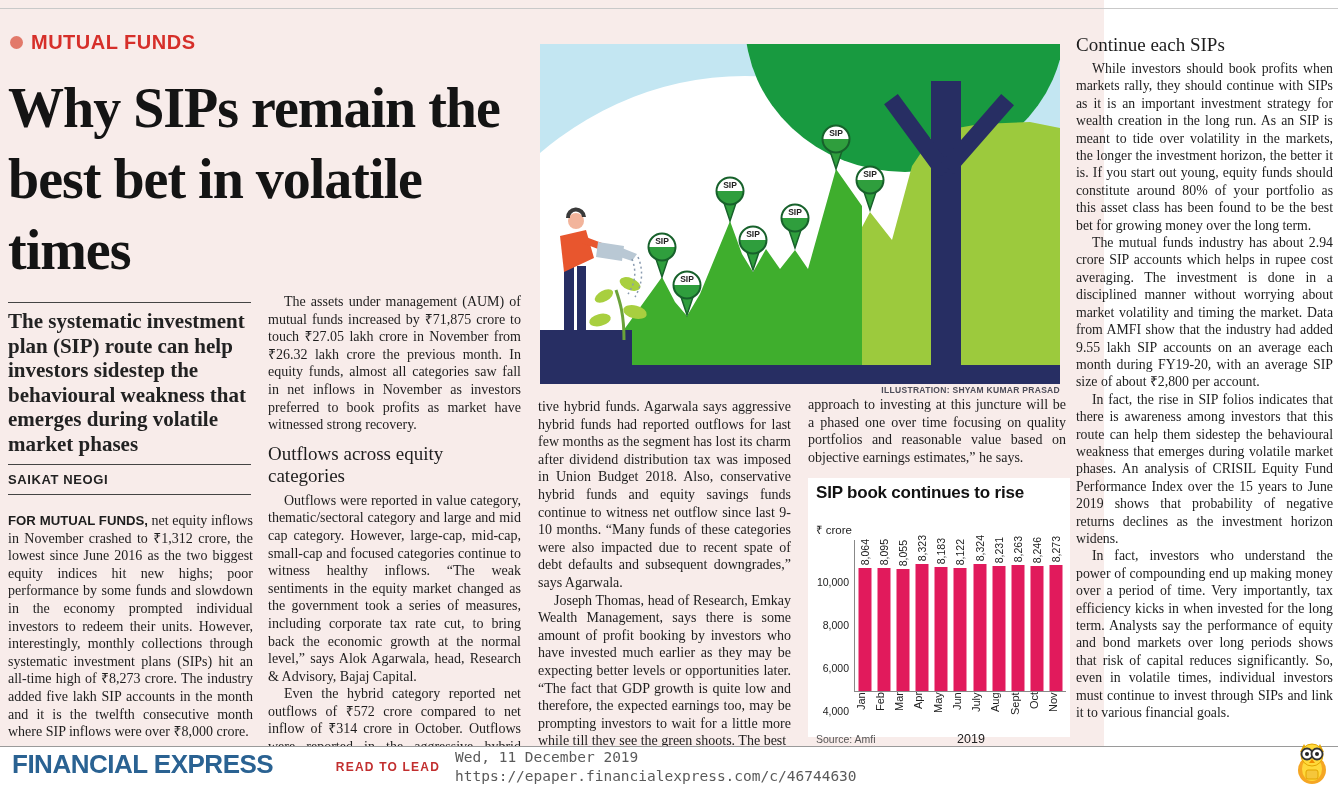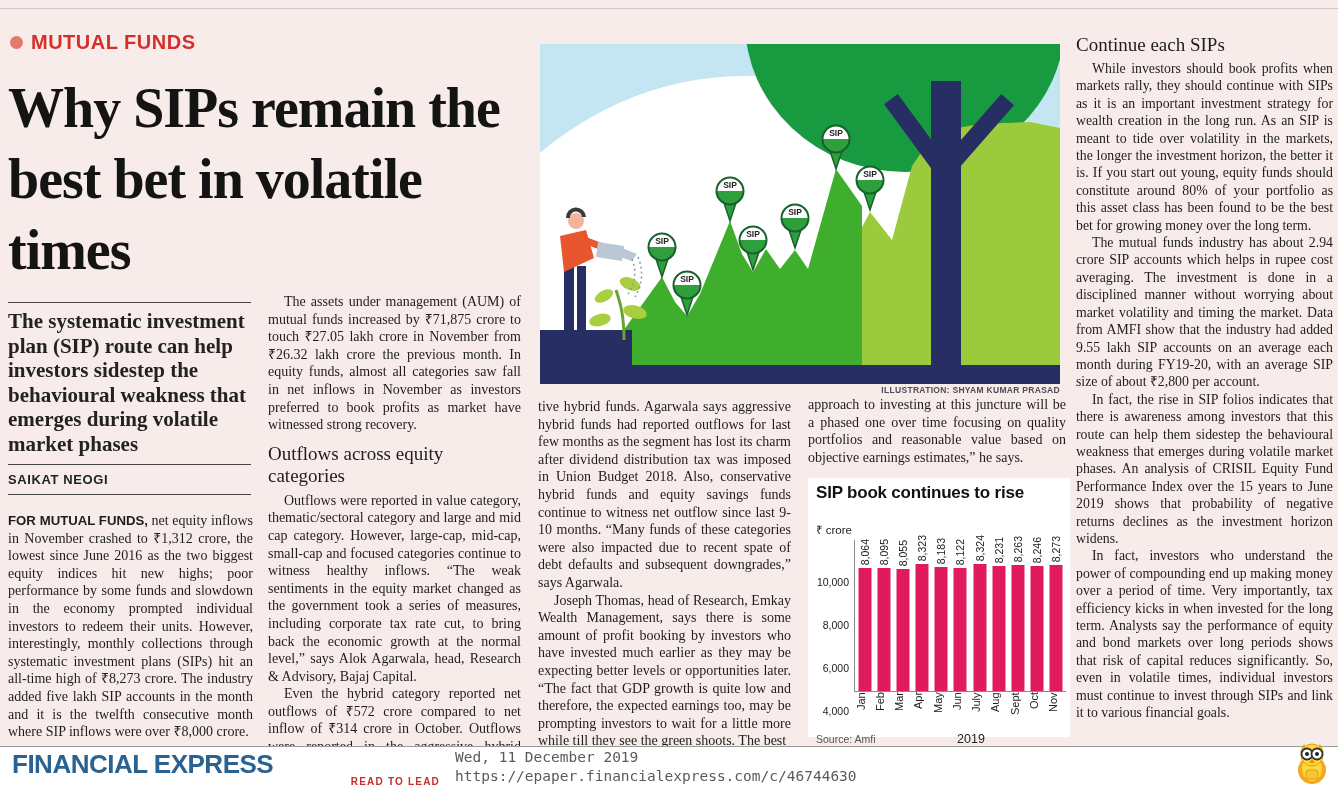--- a/index.html
+++ b/index.html
@@ -1,18 +1,18 @@
 <!DOCTYPE html>
 <html><head>
 <meta charset="utf-8">
 <style>
   * { margin:0; padding:0; box-sizing:border-box; }
   html,body { width:1338px; height:786px; }
   body { font-family:"Liberation Serif", serif; background:#fff; position:relative; overflow:hidden; }
-  .page { position:absolute; left:0; top:0; width:1338px; height:786px; background:#f8ecea; }
+  .page { position:absolute; left:0; top:0; width:1104px; height:786px; background:#f8ecea; }
   .hairline-top { position:absolute; left:0; top:8px; width:1338px; height:1px; background:#c9c9c9; }
 
   
   .kicker { position:absolute; left:10px; top:31px; display:flex; align-items:center; gap:8px; }
   .kicker .dot { width:13px; height:13px; border-radius:50%; background:#e2796a; }
   .kicker .label { font-family:"Liberation Sans", sans-serif; font-weight:bold; font-size:20px; letter-spacing:0.5px; color:#d62f2a; }
 
   
   .headline { position:absolute; left:8px; top:73px; width:525px; font-weight:bold; font-size:56px; line-height:71px; letter-spacing:-1px; color:#141414; }
   .standfirst-block { position:absolute; left:8px; top:302px; width:243px; }
@@ -50,21 +50,21 @@
   .months-row { display:flex; margin-left:38px; justify-content:space-around; height:36px; }
   .month { width:18px; writing-mode:vertical-rl; transform:rotate(180deg); font-size:11px; color:#222; text-align:right; }
   .chart-bottom { display:flex; align-items:center; margin-top:4px; }
   .chart-source { font-size:10.5px; color:#555; width:90px; }
   .chart-xlabel { flex:1; text-align:center; font-size:12.5px; color:#222; padding-right:30px; }
 
   
   .footer { position:absolute; left:0; top:746px; width:1338px; height:40px; background:#ffffff; border-top:1px solid #9a9a9a; }
   .fe-logo { position:absolute; left:12px; top:4px; width:430px; }
   .fe-logo .line1 { font-family:"Liberation Sans", sans-serif; font-weight:bold; font-size:26px; letter-spacing:-0.5px; color:#2a6292; line-height:26px; }
-  .fe-logo .line2 { position:absolute; right:2px; top:25px; font-family:"Liberation Sans", sans-serif; font-weight:bold; font-size:10px; letter-spacing:1.2px; color:#c22f2f; }
+  .fe-logo .line2 { position:absolute; right:2px; top:9px; font-family:"Liberation Sans", sans-serif; font-weight:bold; font-size:12px; letter-spacing:1.2px; color:#c22f2f; }
   .footer-meta { position:absolute; left:455px; top:1px; font-family:"DejaVu Sans Mono", monospace; font-size:14.5px; line-height:18.5px; color:#5a5a5a; }
   .footer-meta a { color:#5a5a5a; text-decoration:none; }
   .owl { position:absolute; left:1288px; top:740px; }
 </style>
 </head>
 <body>
 
 <div class="page">
   <div class="hairline-top"></div>
 

